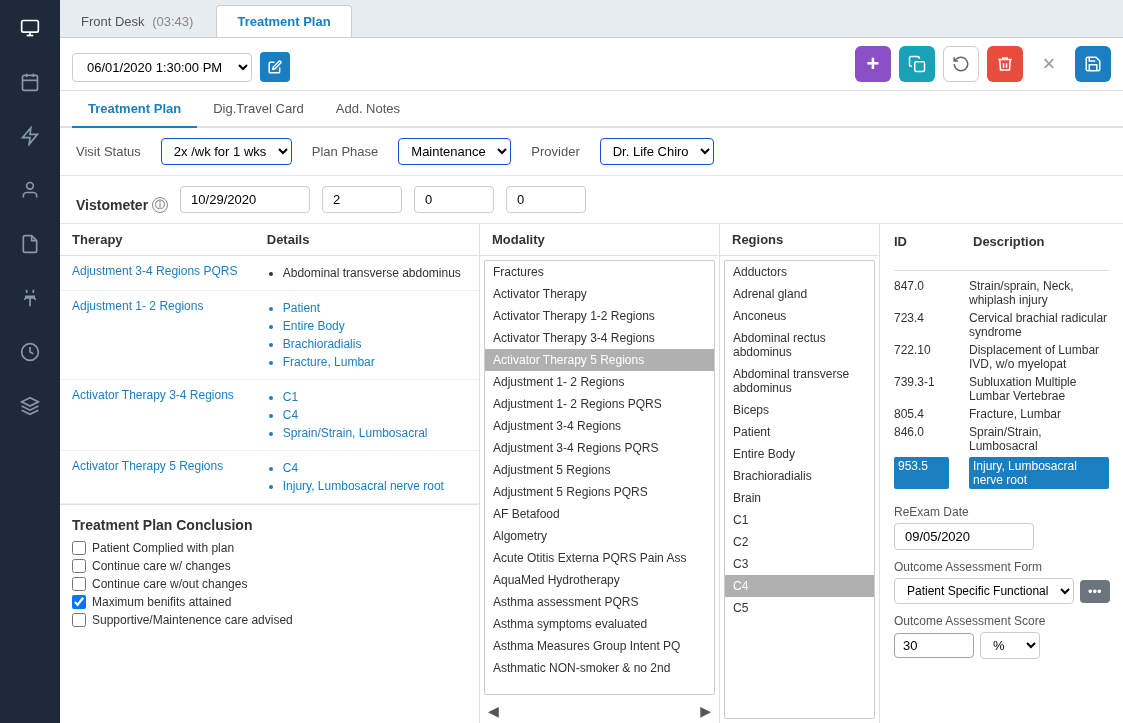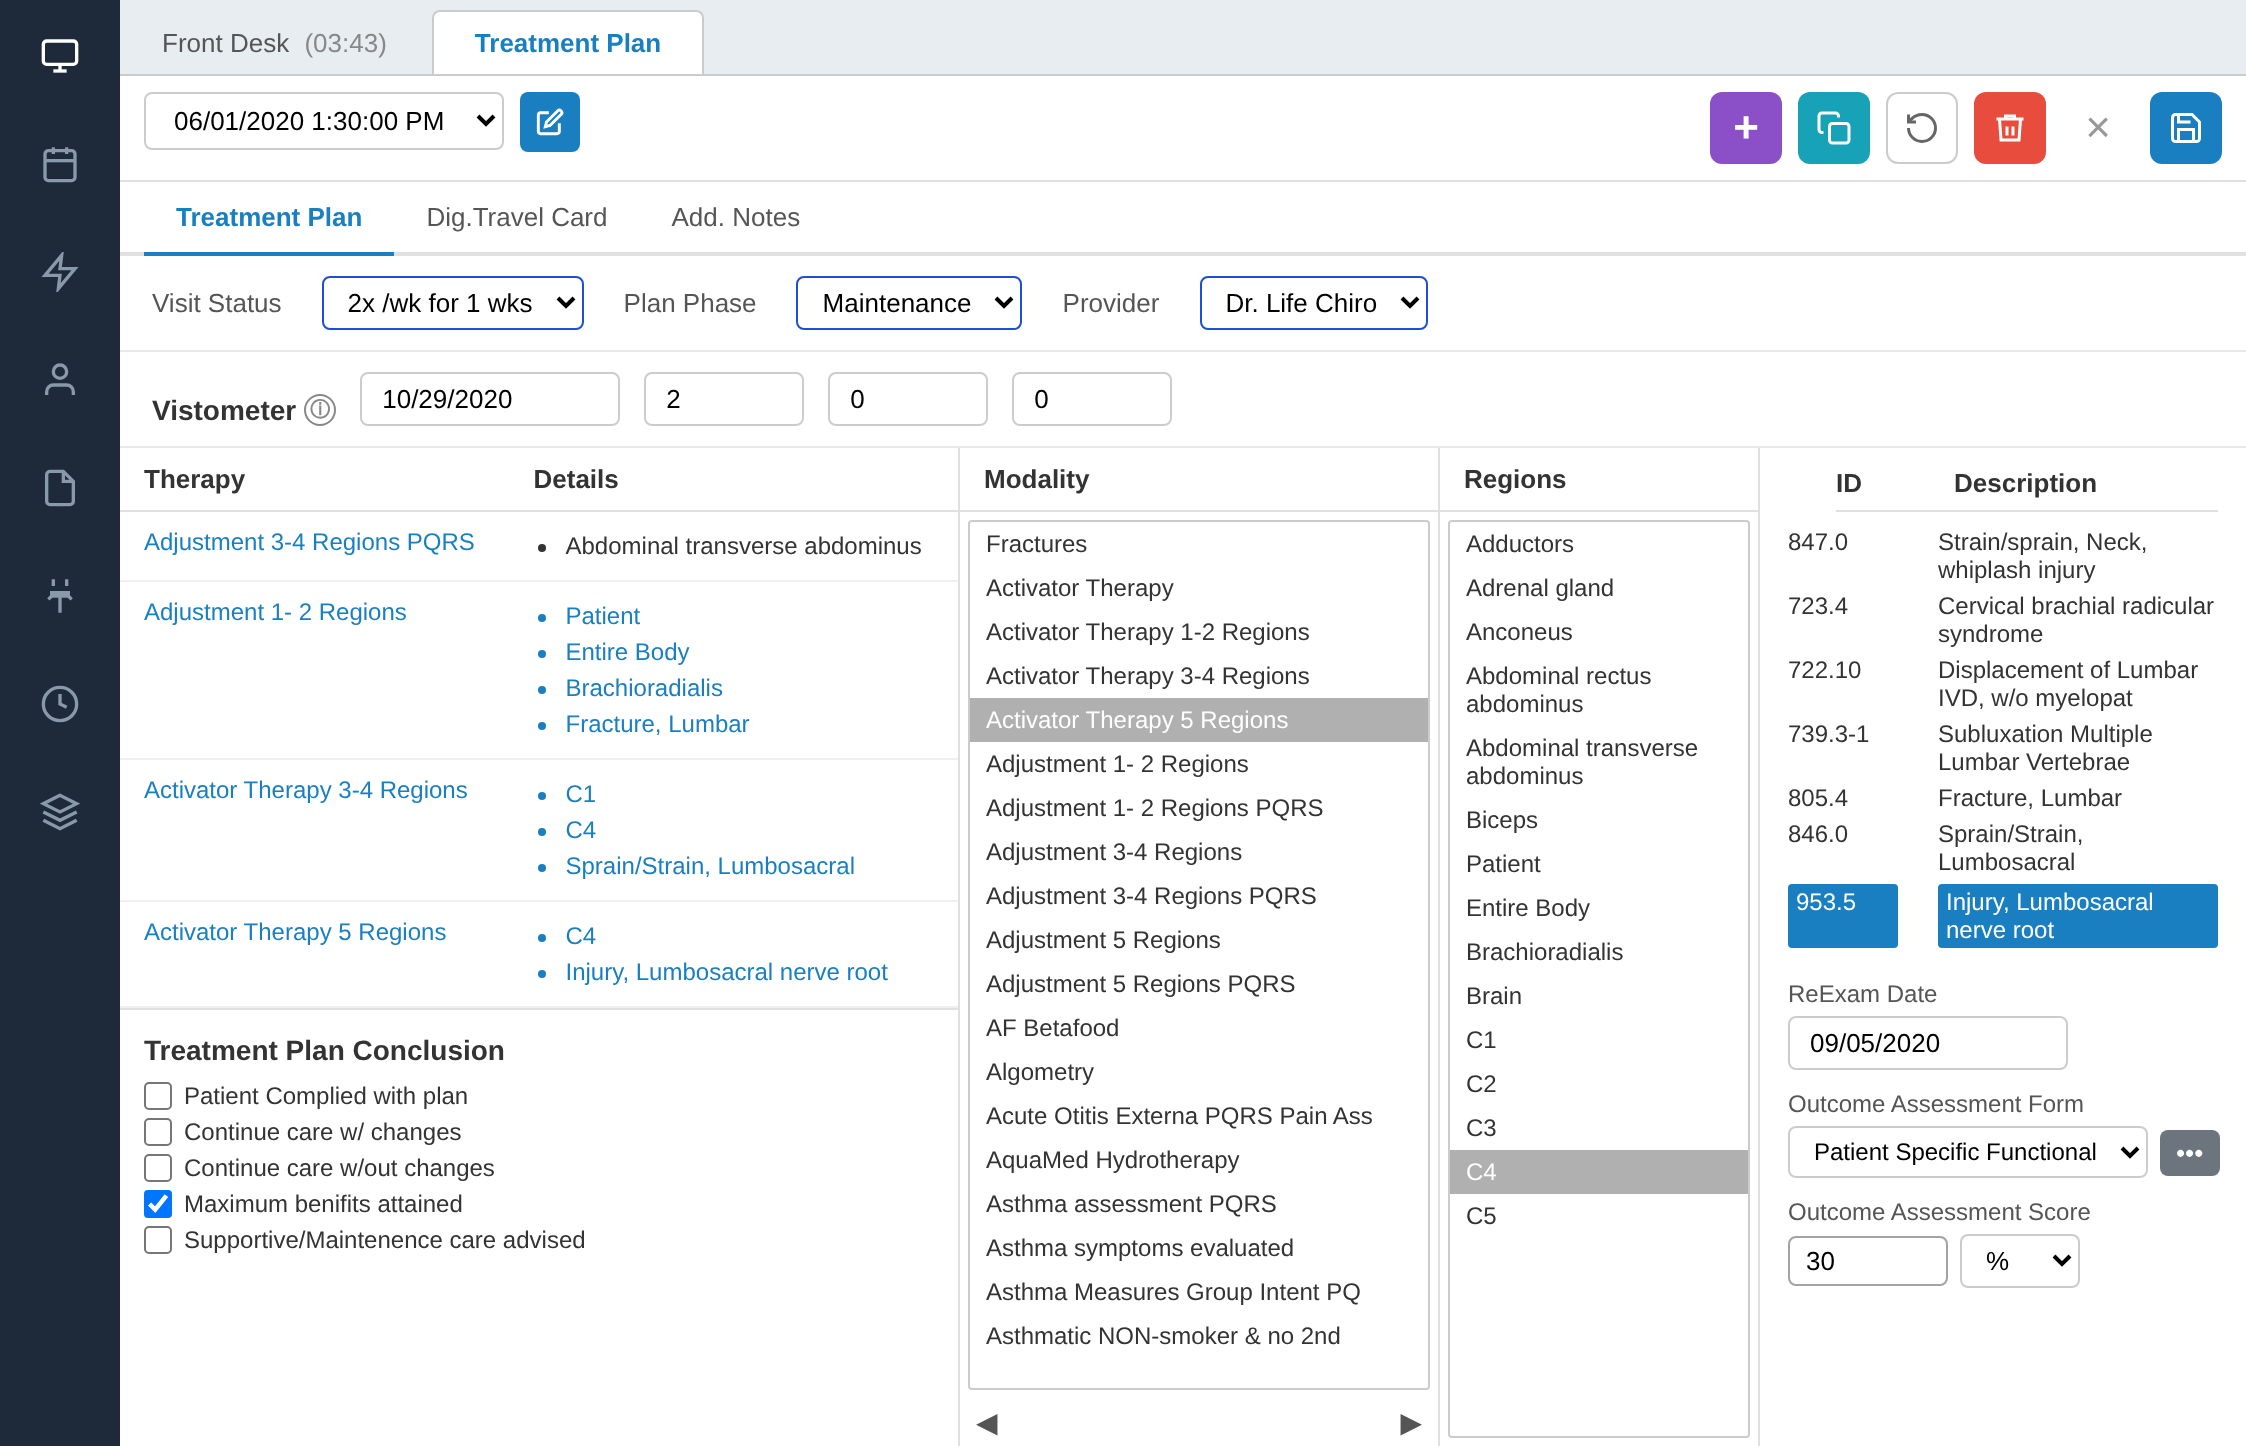--- a/index.html
+++ b/index.html
@@ -60,21 +60,21 @@
     .top-tab.active {
       background: #fff;
       color: #1a7fc1;
       border-color: #ccc;
       font-weight: bold;
     }
 
     
     .toolbar {
       display: flex;
-      align-items: flex-start;
+      align-items: flex-end;
       padding: 8px 12px;
       background: #fff;
       border-bottom: 1px solid #e0e0e0;
       gap: 8px;
     }
     .datetime-select {
       border: 1px solid #ccc;
       border-radius: 4px;
       padding: 5px 10px;
       font-size: 13px;
@@ -294,27 +294,26 @@
     }
 
     
     .right-panel {
       flex: 1;
       overflow-y: auto;
       padding: 10px 14px;
     }
     .id-desc-header {
       display: flex;
-      gap: 4px;
+      gap: 24px;
       margin-bottom: 8px;
       font-weight: bold;
       font-size: 13px;
       border-bottom: 1px solid #e0e0e0;
-      padding-bottom: 6px;
-      margin-left: 24px;
+      padding-bottom: 21px;
     }
     .id-col { width: 55px; }
     .desc-col { flex: 1; }
     .id-desc-row {
       display: flex;
       gap: 20px;
       margin-bottom: 4px;
       font-size: 12px;
     }
     .id-val { width: 55px; color: #333; }

